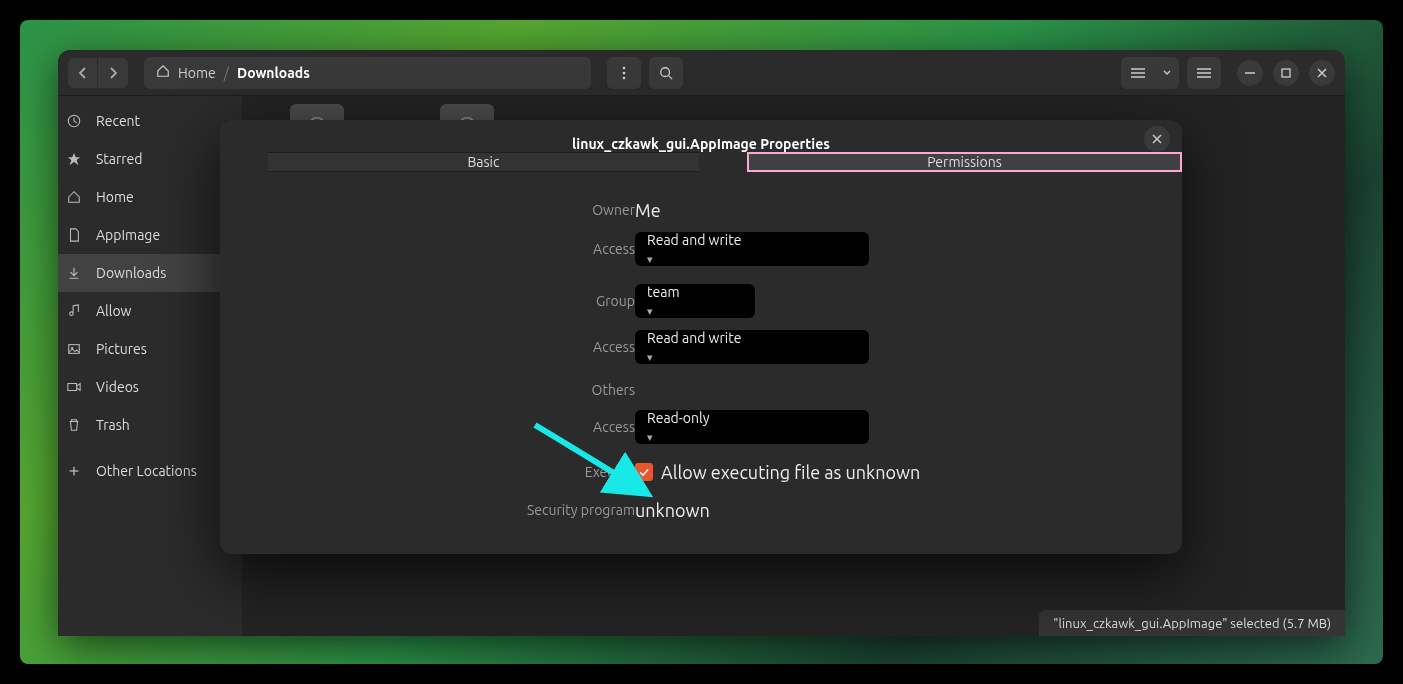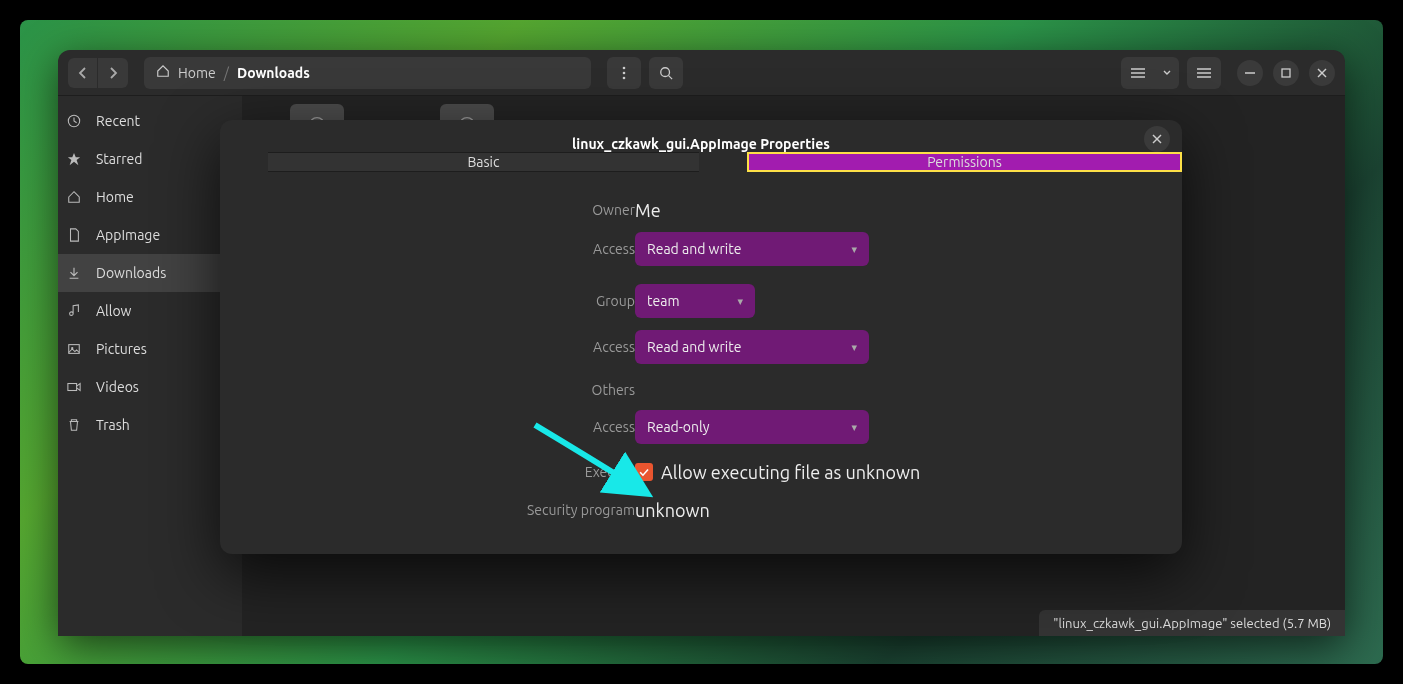--- a/index.html
+++ b/index.html
@@ -60,32 +60,32 @@
   position: absolute; top: 120px; left: 220px; width: 962px; height: 434px;
   background: #2b2b2b; border-radius: 12px; box-shadow: 0 20px 60px rgba(0,0,0,0.7);
   display: flex; flex-direction: column;
 }
 .dlg-header { height: 50px; display: flex; align-items: flex-end; justify-content: center; position: relative; margin-top: 16px; }
 .dlg-title { color: #fff; font-size: 14px; font-weight: 600; }
 .dlg-close { position: absolute; right: 12px; width: 26px; height: 26px; border-radius: 50%; background: #3a3a3a; display: flex; align-items: center; justify-content: center; color: #ccc; }
 
 .dlg-tabs { display: flex; height: 38px; }
 .dlg-tab { flex: 1; display: flex; align-items: center; justify-content: center; color: #ddd; font-size: 14px; background: #333; border-top: 1px solid #1d1d1d; border-bottom: 1px solid #1d1d1d; margin-left: 48px; }
-.dlg-tab.active { background: #a21caf; border: 2px solid #fde047; }
+.dlg-tab.active { background: #404040; border: 2px solid #f9a8d4; }
 
 .dlg-body { flex: 1; padding: 28px 60px 20px; }
 .form-row { display: flex; align-items: center; margin-bottom: 14px; }
 .form-row.tight { margin-bottom: 12px; }
 .form-row.gap-above { margin-top: 18px; }
 .form-label { width: 194px; text-align: right; color: #999; font-size: 14px; }
 .form-value { color: #eee; font-size: 18px; }
 
 .select {
-  width: 234px; height: 34px; background: #701a75; border-radius: 6px; display: flex;
-  align-items: center; justify-content: space-between; padding: 0 12px; color: #eee; font-size: 14px;
+  width: 234px; height: 34px; background: #000000; border-radius: 6px; display: flex;
+  align-items: flex-start; justify-content: space-between; padding: 0 12px; color: #eee; font-size: 14px; flex-direction: column;
 }
 .select.narrow { width: 120px; }
 .chev { color: #aaa; font-size: 11px; }
 
 .checkbox-row { display: flex; align-items: center; gap: 8px; }
 .checkbox { width: 18px; height: 18px; background: #e9552f; border-radius: 3px; display: flex; align-items: center; justify-content: center; color: #fff; font-size: 13px; font-weight: bold; }
 
 
 .arrow {
   position: absolute;
@@ -253,20 +253,29 @@
           </span>
         <span>Videos</span>
       </div>
       <div class="sb-item">
         <span class="icon">
             <svg width="14" height="14" viewBox="0 0 16 16">
               <path d="M3 4 L13 4 M5 4 L5 2 L11 2 L11 4 M4 4 L5 14 L11 14 L12 4" stroke="currentColor" stroke-width="1.2" fill="none"></path>
             </svg>
           </span>
         <span>Trash</span>
+      </div>
+      <div class="sb-item" style="margin-top:8px">
+        <span class="icon">
+            <svg width="14" height="14" viewBox="0 0 16 16">
+              <line x1="8" y1="3" x2="8" y2="13" stroke="currentColor" stroke-width="1.5"></line>
+              <line x1="3" y1="8" x2="13" y2="8" stroke="currentColor" stroke-width="1.5"></line>
+            </svg>
+          </span>
+        <span>Other Locations</span>
       </div>
     </div>
 
     <div class="content-area">
       <div class="file-icons">
         <div class="file-icon">
           <svg width="22" height="22" viewBox="0 0 24 24">
               <circle cx="12" cy="12" r="8" stroke="#999" stroke-width="1.5" fill="none"></circle>
               <path d="M12 7 L12 12 L9 15 M12 12 L16 12" stroke="#999" stroke-width="1.5" fill="none"></path>
             </svg>

